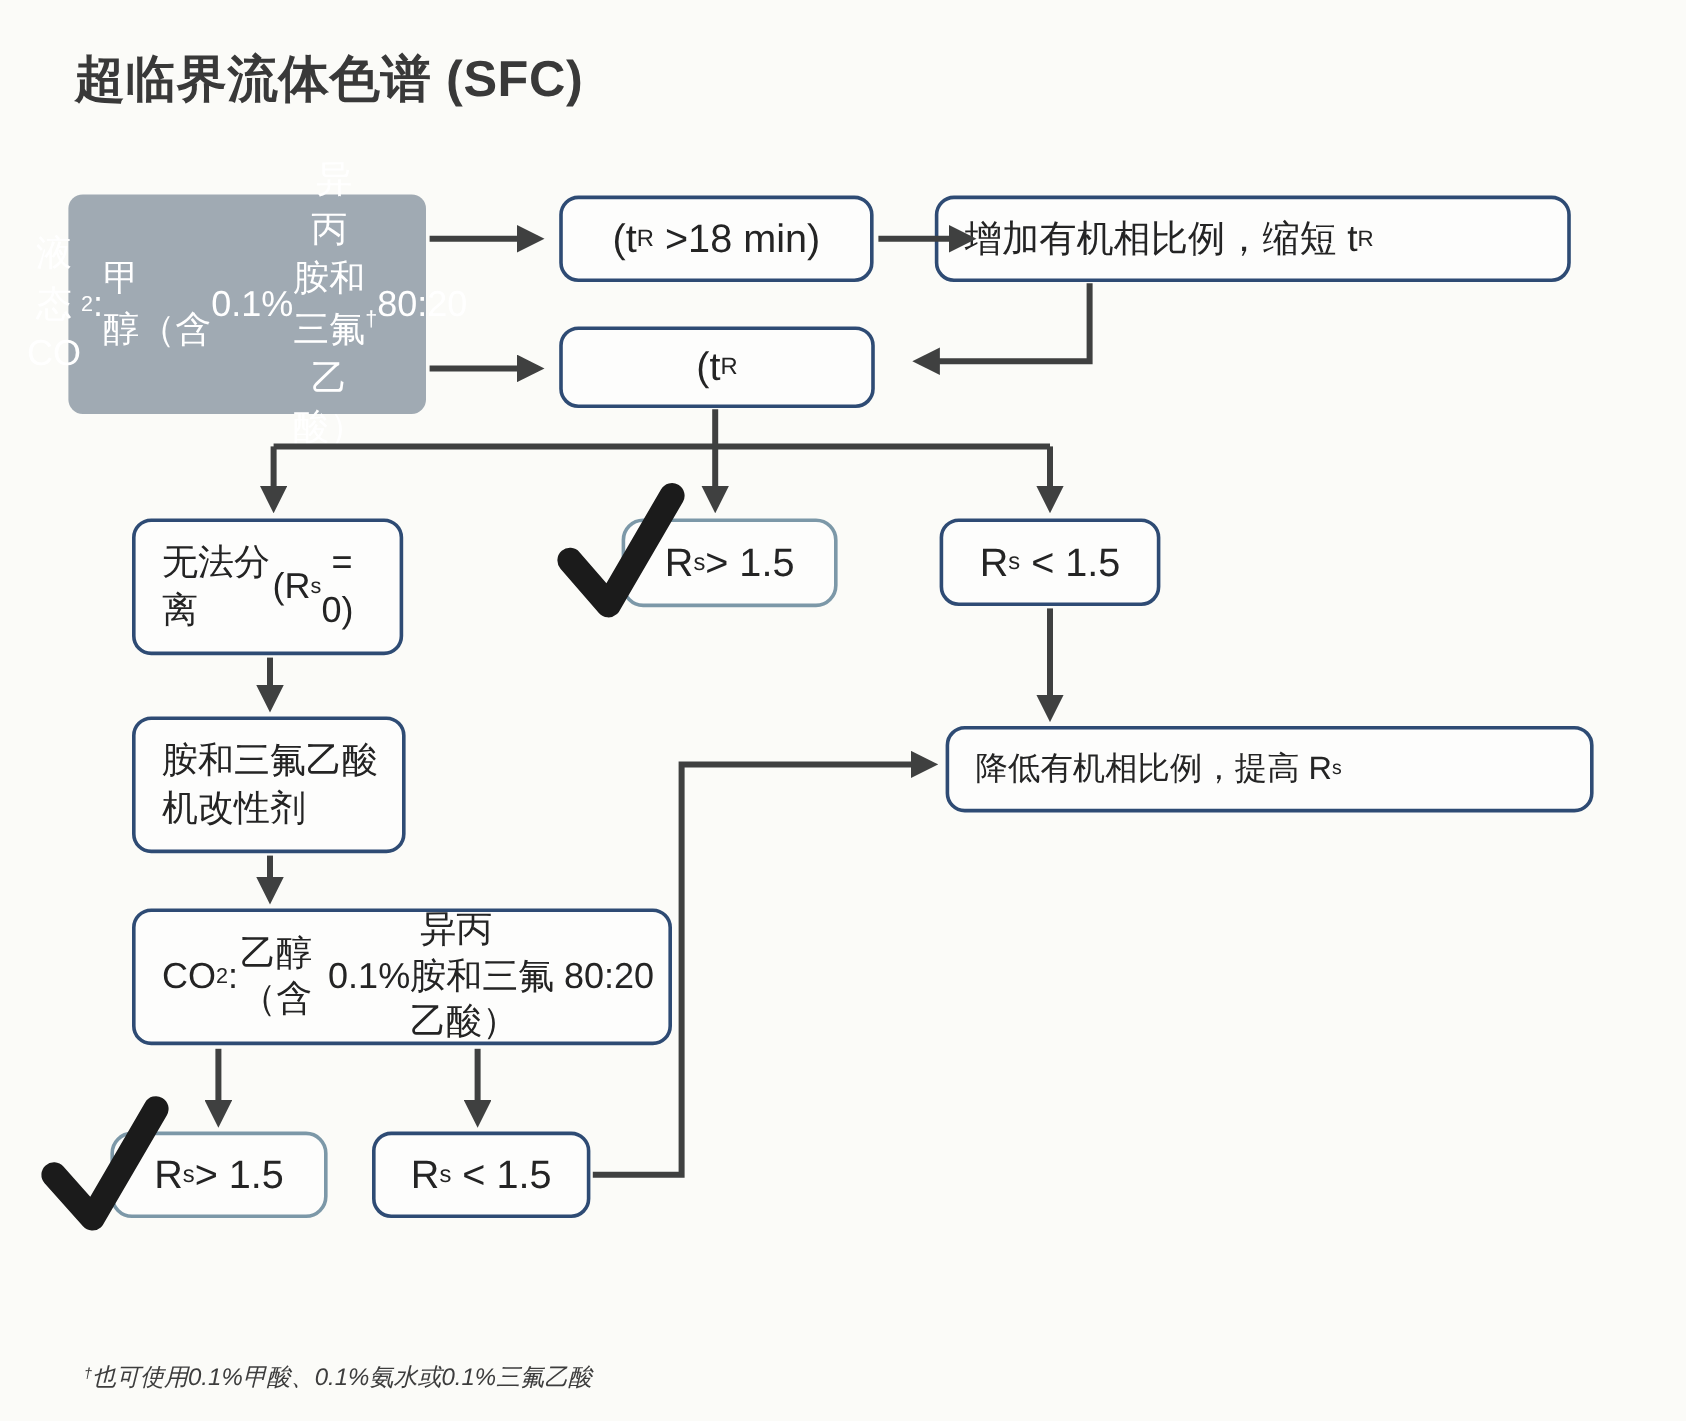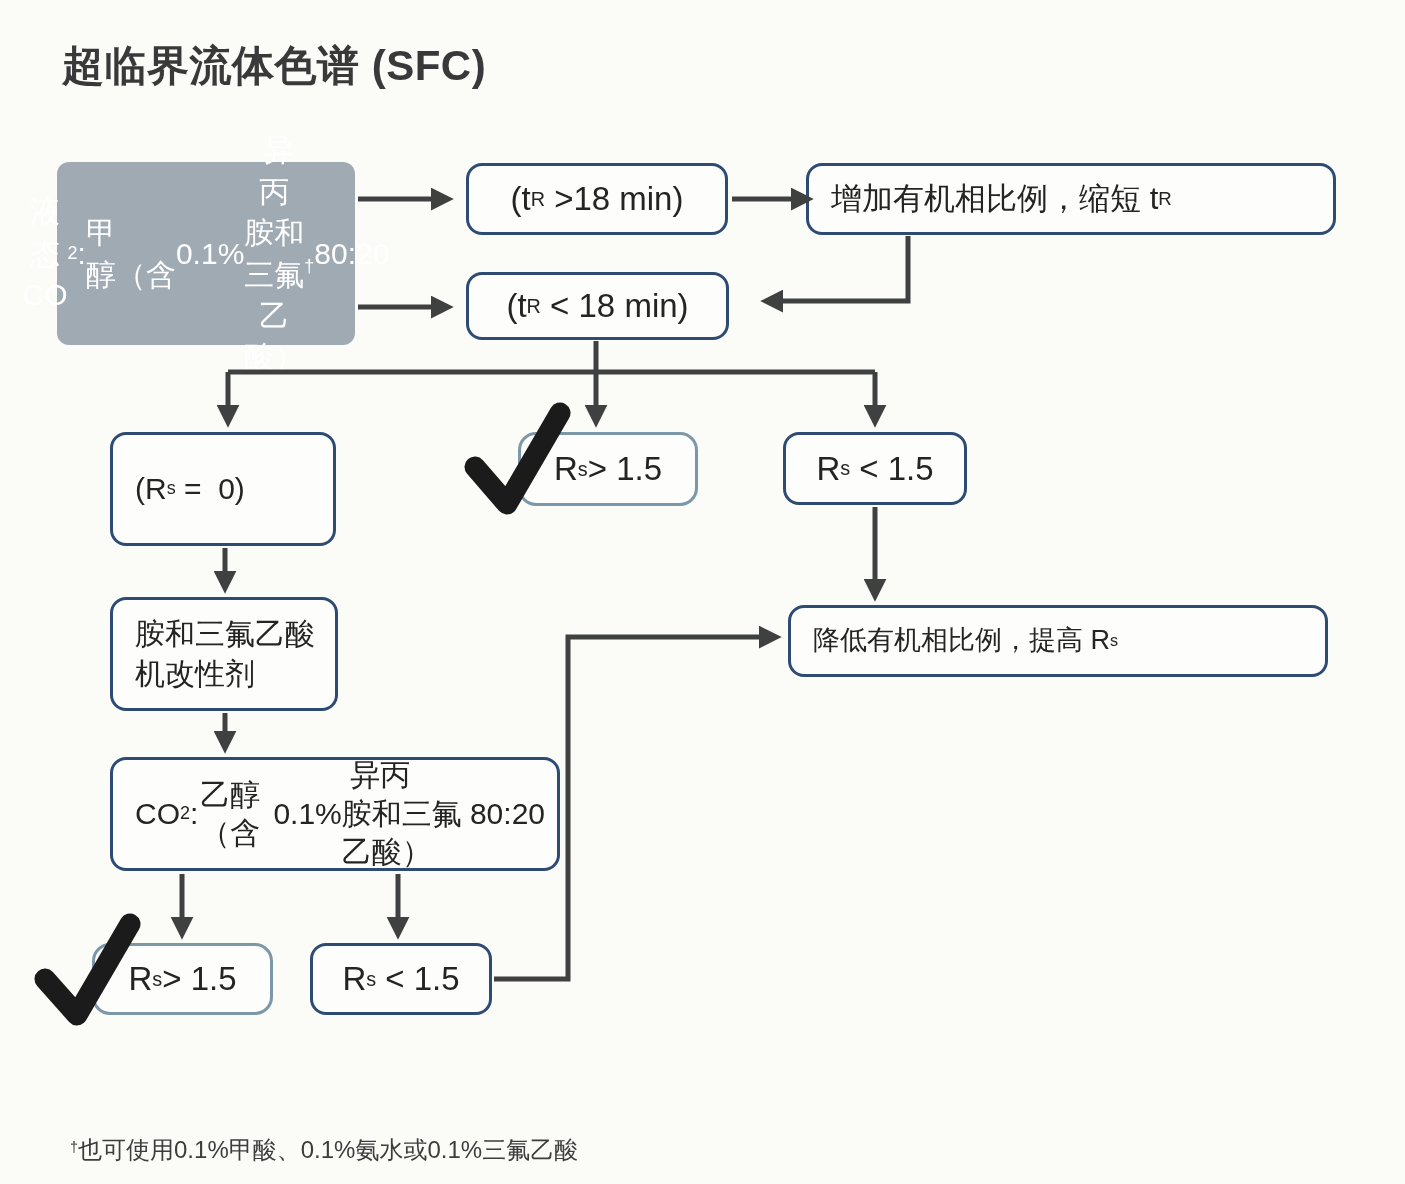--- a/index.html
+++ b/index.html
@@ -32,54 +32,55 @@
     background:var(--gray-box-bg);border:none;border-radius:12px;
     color:#fff;justify-content:center;text-align:center;line-height:1.38;
   }
   .node.big{font-size:33px;font-weight:700;}
   .b{font-weight:400;}
   .sub{font-size:.60em;vertical-align:-0.33em;}
   .sup{font-size:.60em;vertical-align:.45em;}
   
   #n-start     {left:57px; top:162px;width:298px;height:183px;}
   #n-tr-gt     {left:466px;top:163px;width:262px;height:72px;}
-  #n-increase  {left:806px;top:163px;width:530px;height:72px;font-size:31px;}
+  #n-increase  {left:779px;top:163px;width:530px;height:72px;font-size:31px;}
   #n-tr-lt     {left:466px;top:272px;width:263px;height:68px;}
   #n-nosep     {left:110px;top:432px;width:226px;height:114px;}
   #n-rs-ge-mid {left:518px;top:432px;width:180px;height:74px;border-radius:18px;}
   #n-rs-lt-up  {left:783px;top:432px;width:184px;height:73px;}
   #n-change    {left:110px;top:597px;width:228px;height:114px;}
   #n-decrease  {left:788px;top:605px;width:540px;height:72px;font-size:27px;}
   #n-co2      {left:110px;top:757px;width:450px;height:114px;line-height:1.28;}
   #n-rs-ge-bot {left:92px; top:943px;width:181px;height:72px;border-radius:18px;}
   #n-rs-lt-bot {left:310px;top:943px;width:182px;height:72px;}
   .arrows{position:absolute;left:0;top:0;width:1405px;height:1184px;pointer-events:none;}
   .arrows path{stroke:var(--arrow);stroke-width:5;fill:none;}
   .arrows path.check{stroke:var(--checkmark);stroke-width:21;stroke-linecap:round;stroke-linejoin:round;}
-  .footnote{position:absolute;left:70px;top:1134px;font-size:24px;color:#3d3d3d;white-space:pre-wrap;}
+  .footnote{position:absolute;left:70px;top:1134px;font-size:20px;color:#3d3d3d;white-space:pre-wrap;font-style:italic;}
 </style>
 </head>
 <body>
 
 <div class="canvas">
 
   <div class="title">超临界流体色谱 (SFC)</div>
 
   <div class="node gray" id="n-start"><span class="b">液态CO</span><span class="sub b">2</span><span class="b">: </span><span>甲醇</span><span>
 （含 </span><span class="b">0.1%</span><span> 异丙
 胺和三氟乙酸）</span><span class="sup"> †</span><span>
 </span><span class="b">80:20</span></div>
 
   <div class="node center big" id="n-tr-gt"><span class="b">(t</span><span class="sub b">R</span><span class="b"> &gt;18 min)</span></div>
 
   <div class="node pad" id="n-increase"><span>增加有机相比例，缩短 </span><span class="b">t</span><span class="sub b">R</span></div>
 
-  <div class="node center big" id="n-tr-lt"><span class="b">(t</span><span class="sub b">R</span><span class="b"> &lt; 18 min)</span></div>
+  <div class="node center big" id="n-tr-lt"><span class="b">(t</span><span class="sub b">R</span></div>
 
-  <div class="node pad" id="n-nosep"><span class="b">(R</span><span class="sub b">s</span><span class="b"> =  0)</span></div>
+  <div class="node pad" id="n-nosep"><span>无法分离
+</span><span class="b">(R</span><span class="sub b">s</span><span class="b"> =  0)</span></div>
 
   <div class="node center big light" id="n-rs-ge-mid"><span class="b">R</span><span class="sub b">s</span><span class="b">&gt; 1.5</span></div>
 
   <div class="node center big" id="n-rs-lt-up"><span class="b">R</span><span class="sub b">s</span><span class="b"> &lt; 1.5</span></div>
 
   <div class="node pad" id="n-change"><span>胺和三氟乙酸
 机改性剂</span></div>
 
   <div class="node pad" id="n-decrease"><span>降低有机相比例，提高 </span><span class="b">R</span><span class="sub b">s</span></div>
 

